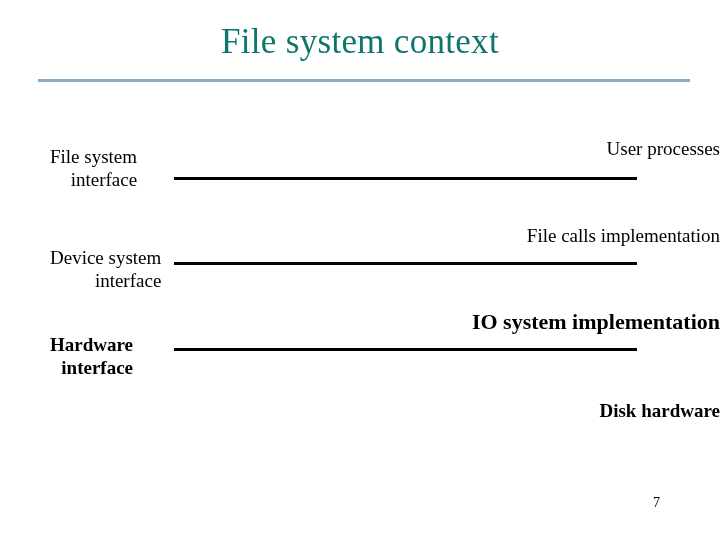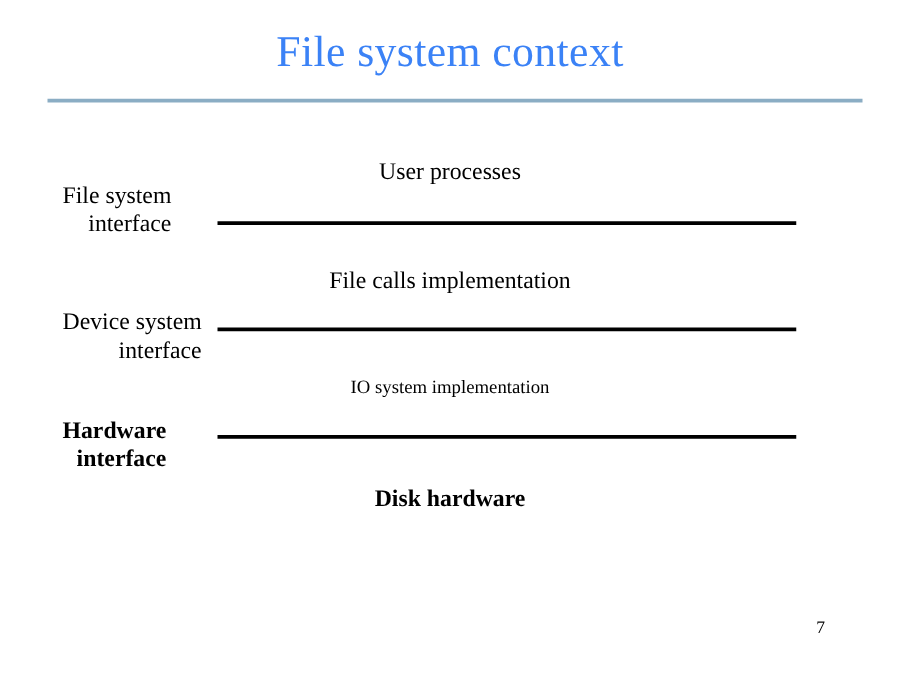--- a/index.html
+++ b/index.html
@@ -22,21 +22,21 @@
   
   .slide-title {
     position: absolute;
     left: 0;
     top: 20px;
     width: 720px;
     text-align: center;
     font-family: "Liberation Serif", "DejaVu Serif", serif;
     font-size: 35px;
     line-height: 44px;
-    color: #3b82f6;
+    color: #0f766e;
     letter-spacing: 0.3px;
     white-space: nowrap;
   }
 
   .title-rule {
     position: absolute;
     left: 38px;
     top: 79px;
     width: 652px;
     height: 3px;
@@ -67,21 +67,22 @@
     text-align: right;
   }
   .side-label .ln {
     display: block;
   }
 
   
   .center-label {
     width: 720px;
     left: 0;
-    text-align: center;
+    text-align: right;
+    margin-top: 11px;
   }
 
   .rule {
     position: absolute;
     left: 174px;
     width: 463px;
     height: 3px;
     background: #000000;
   }
 
@@ -114,21 +115,21 @@
     <div class="rule" style="top:177px;"></div>
 
     <div class="layer-label center-label" style="top:213px;">File calls implementation</div>
 
     <div class="layer-label side-label" style="top:246px;">
       <span class="ln">Device system</span>
       <span class="ln">interface</span>
     </div>
     <div class="rule" style="top:262px;"></div>
 
-    <div class="layer-label center-label" style="top:299px; font-size:15px;">IO system implementation</div>
+    <div class="layer-label center-label" style="top:299px; font-size:22px;font-weight:bold;">IO system implementation</div>
 
     <div class="layer-label side-label" style="top:333px;font-weight:bold;">
       <span class="ln">Hardware</span>
       <span class="ln">interface</span>
     </div>
     <div class="rule" style="top:348px;"></div>
 
     <div class="layer-label center-label" style="top:388px;font-weight:bold;">Disk hardware</div>
 
   </div>

